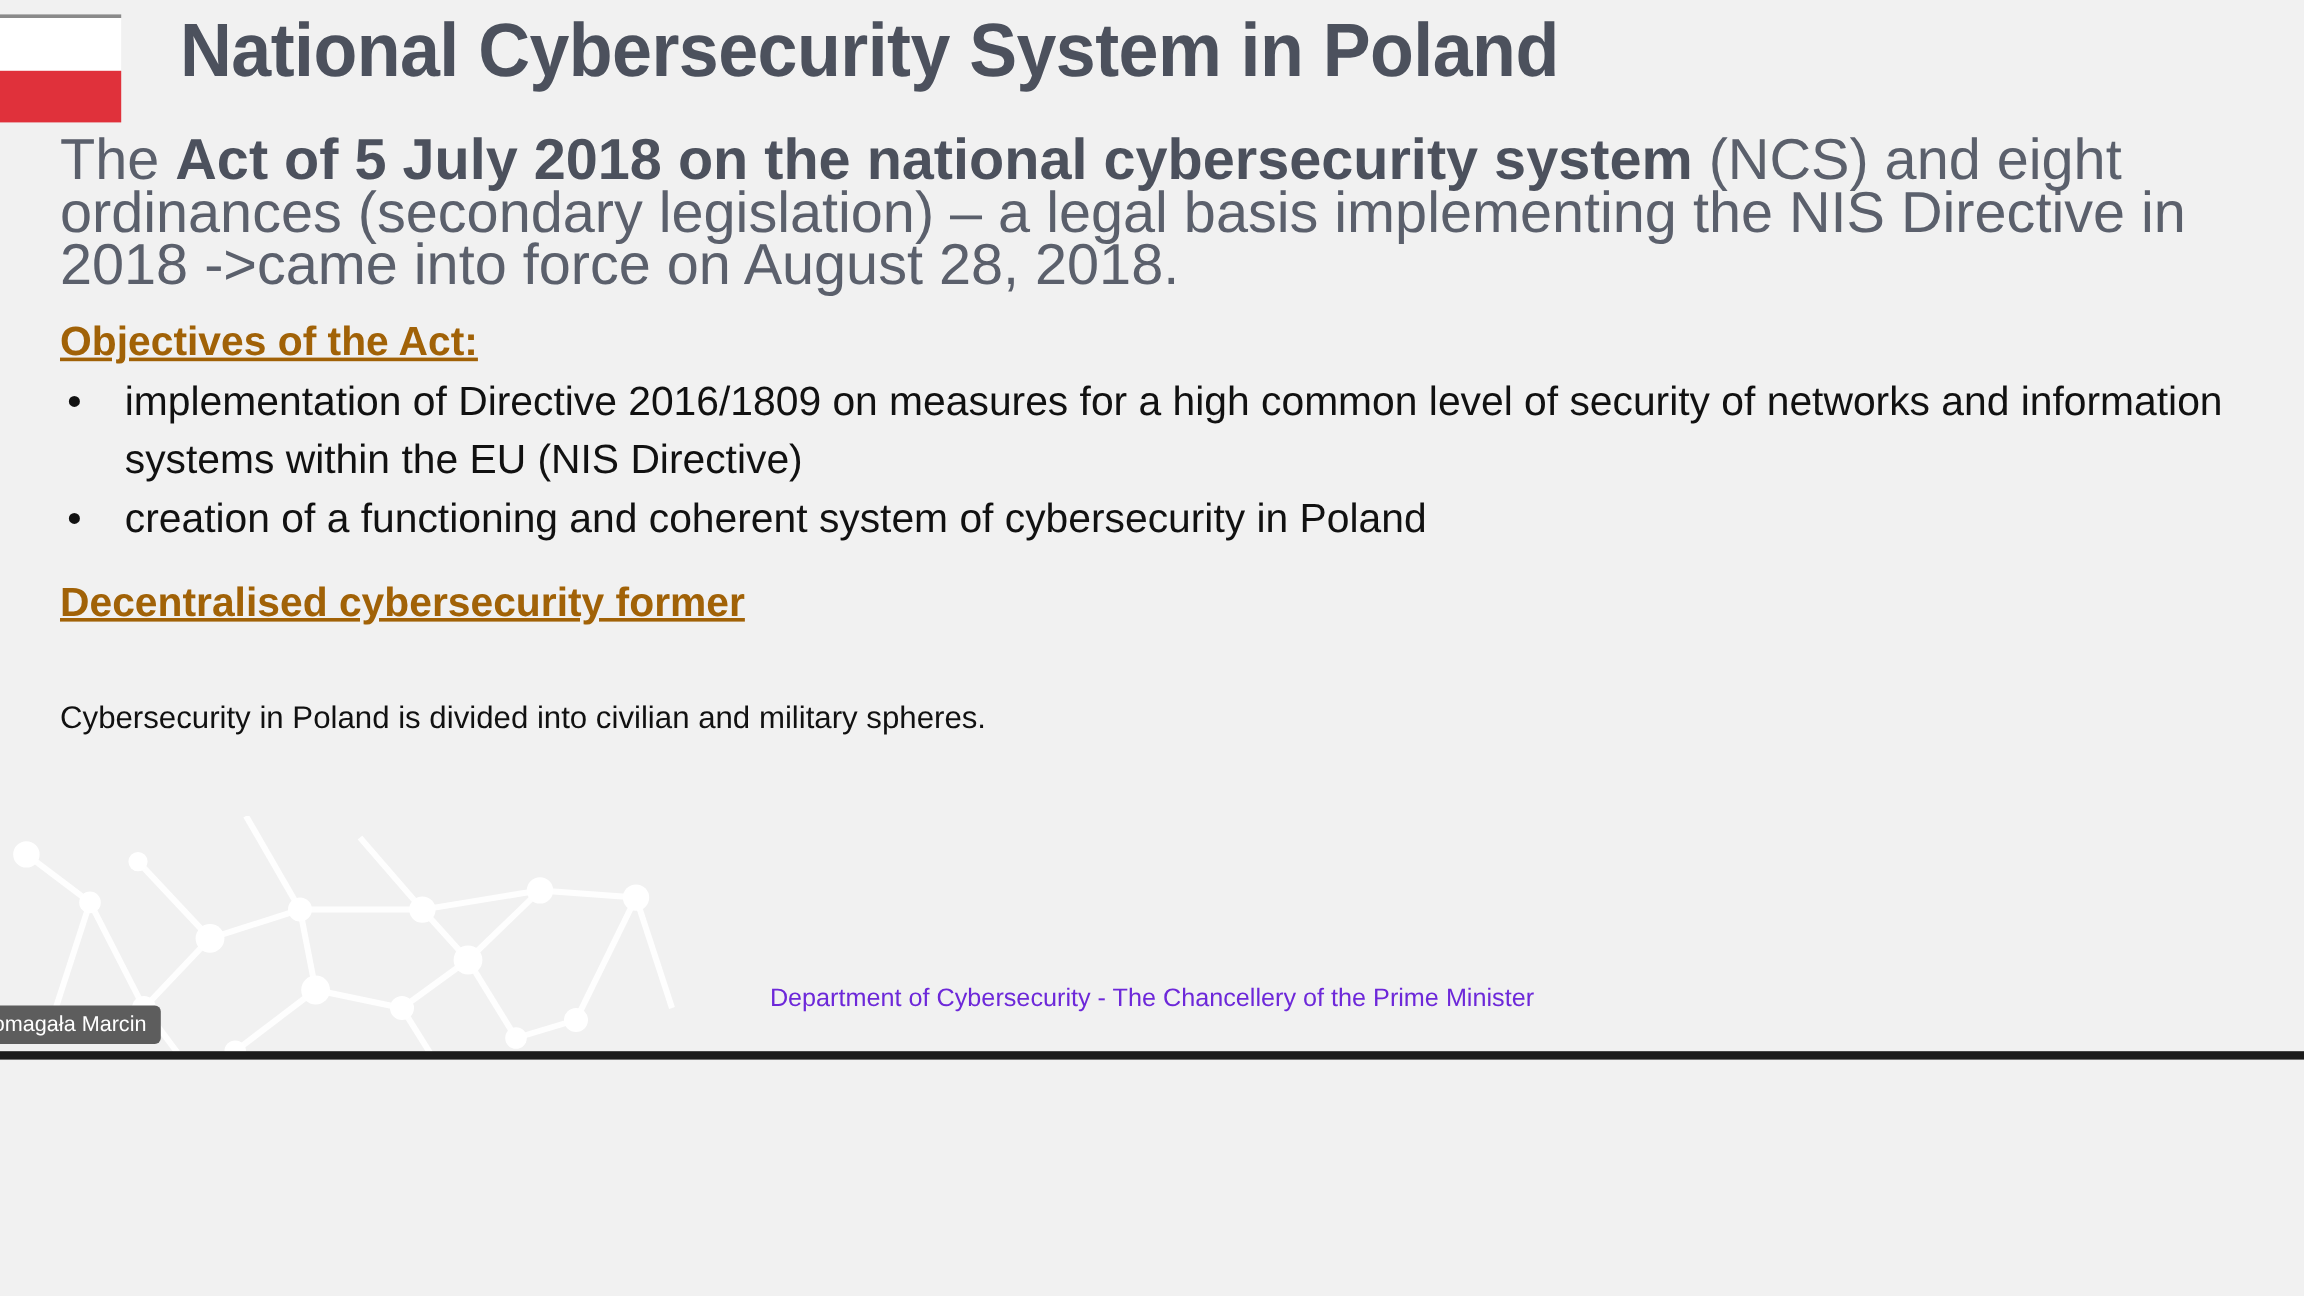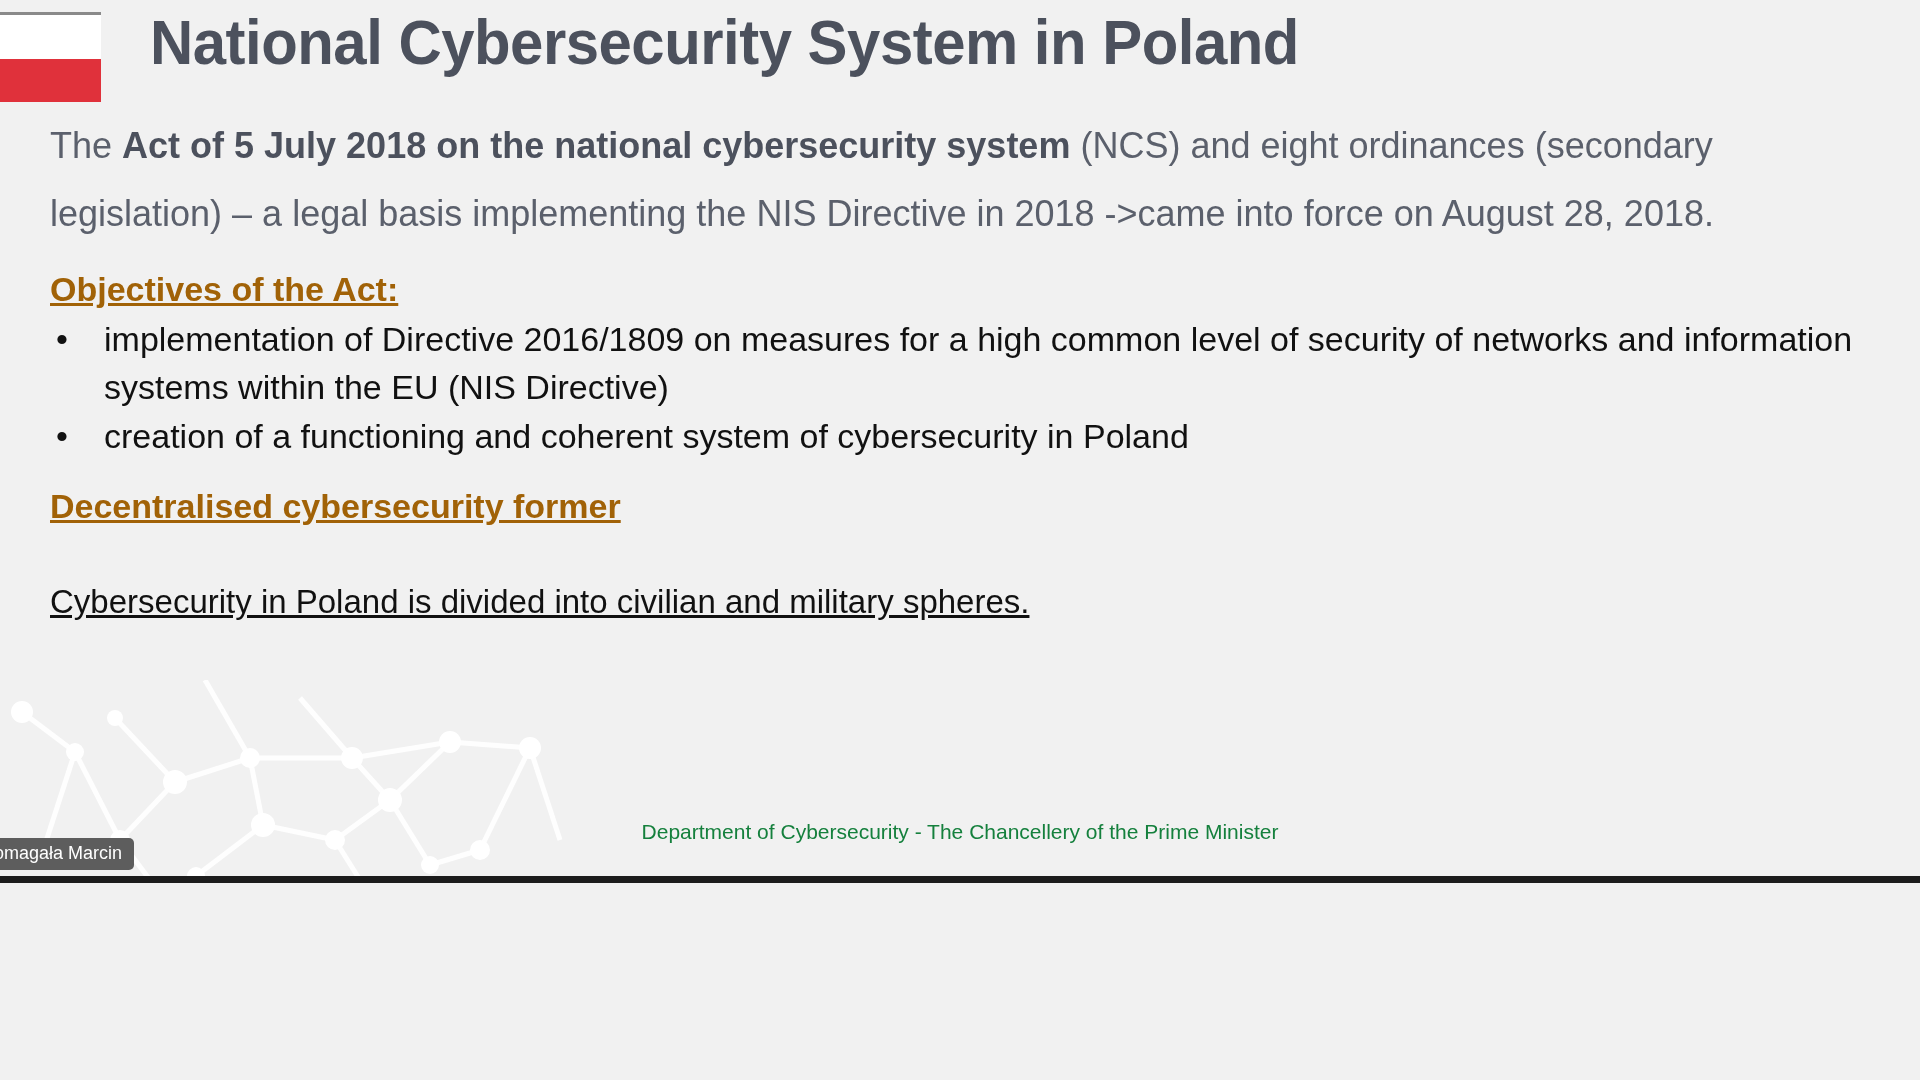--- a/index.html
+++ b/index.html
@@ -64,22 +64,22 @@
 
   
   #body-area {
     position: absolute;
     left: 50px;
     top: 112px;
     width: 1840px;
   }
 
   .intro {
-    font-size: 36px;
-    line-height: 68px;
+    font-size: 48px;
+    line-height: 44px;
     color: #5b606c;
     margin: 0 0 22px 0;
     max-width: 1810px;
   }
   .intro b { color: #4c515d; font-weight: bold; }
 
   .section-head {
     font-size: 34px;
     font-weight: bold;
     color: #a16207;
@@ -110,37 +110,36 @@
     top: 0;
     font-size: 34px;
     line-height: 48px;
     color: #111111;
   }
 
   .spacer-1 { height: 26px; }
   .spacer-2 { height: 46px; }
 
   .para {
-    font-size: 33px;
+    font-size: 26px;
     line-height: 48px;
     color: #111111;
     margin: 0;
     max-width: 1800px;
-    text-decoration: underline;
   }
 
   
   #footer {
     position: absolute;
     left: 0;
     top: 820px;
     width: 1920px;
     text-align: center;
     font-size: 21px;
-    color: #15803d;
+    color: #6d28d9;
   }
 
   
   #network {
     position: absolute;
     left: 0;
     bottom: 0;
     width: 580px;
     height: 200px;
     pointer-events: none;

